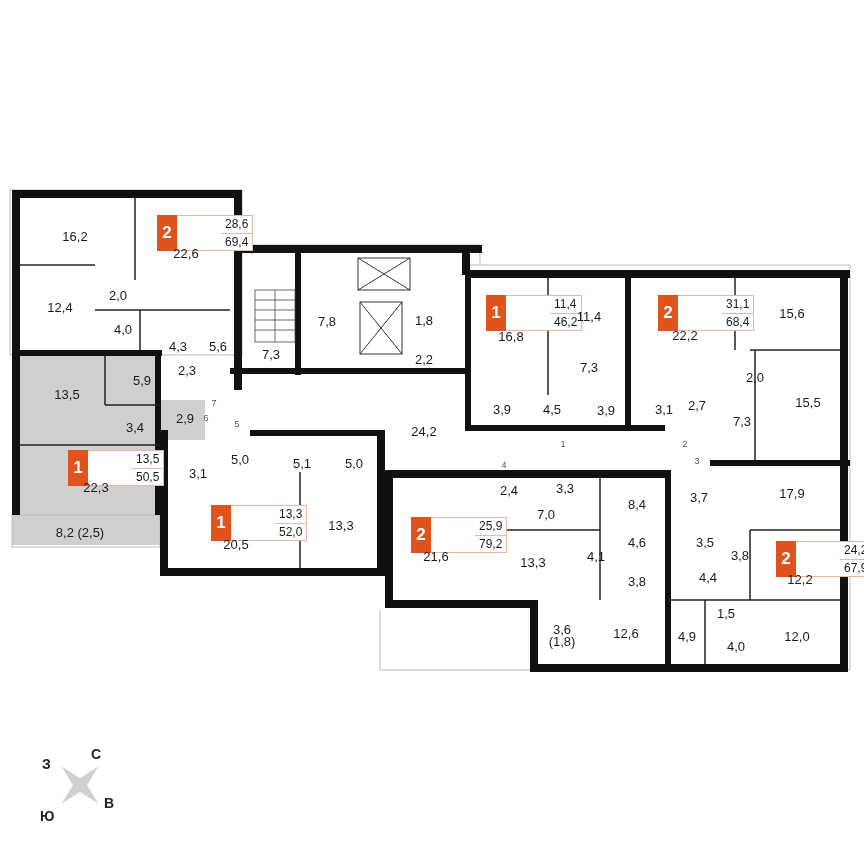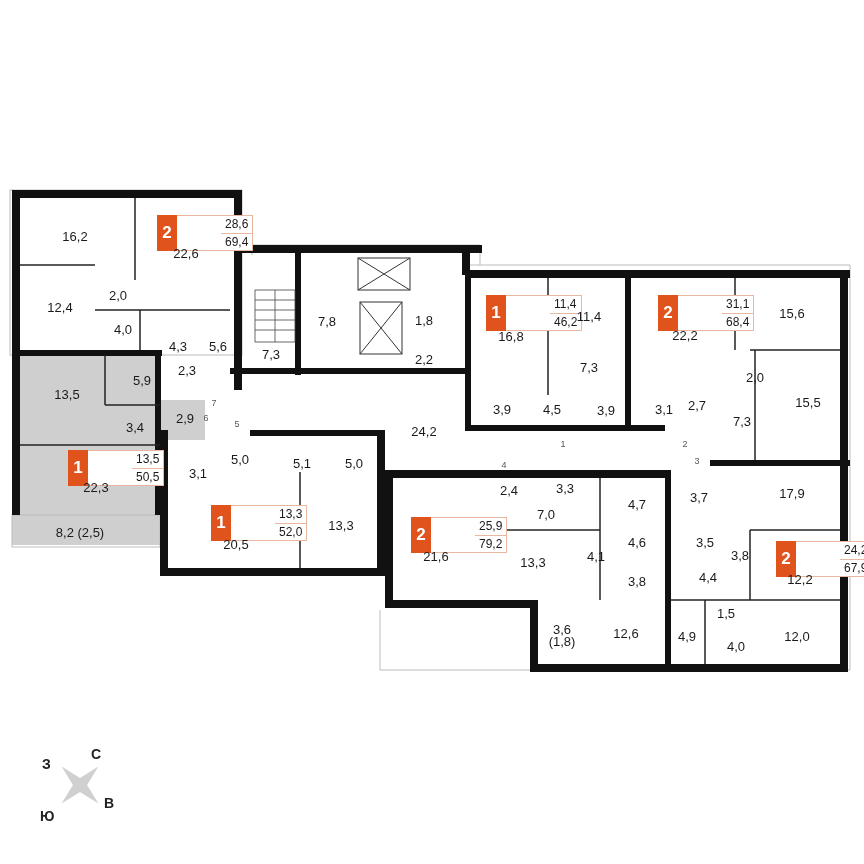--- a/index.html
+++ b/index.html
@@ -196,21 +196,21 @@
 <div class="lbl" style="left:792px;top:314px;">15,6</div>
 <div class="lbl" style="left:755px;top:378px;">2,0</div>
 <div class="lbl" style="left:808px;top:403px;">15,5</div>
 <div class="lbl" style="left:664px;top:410px;">3,1</div>
 <div class="lbl" style="left:697px;top:406px;">2,7</div>
 <div class="lbl" style="left:742px;top:422px;">7,3</div>
 
 <div class="lbl" style="left:509px;top:491px;">2,4</div>
 <div class="lbl" style="left:565px;top:489px;">3,3</div>
 <div class="lbl" style="left:546px;top:515px;">7,0</div>
-<div class="lbl" style="left:637px;top:505px;">4,7</div>
+<div class="lbl" style="left:637px;top:505px;">8,4</div>
 <div class="lbl" style="left:637px;top:543px;">4,6</div>
 <div class="lbl" style="left:436px;top:557px;">21,6</div>
 <div class="lbl" style="left:533px;top:563px;">13,3</div>
 <div class="lbl" style="left:596px;top:557px;">4,1</div>
 <div class="lbl" style="left:637px;top:582px;">3,8</div>
 <div class="lbl" style="left:562px;top:636px;white-space:normal;width:34px;">3,6 (1,8)</div>
 <div class="lbl" style="left:626px;top:634px;">12,6</div>
 
 <div class="lbl" style="left:699px;top:498px;">3,7</div>
 <div class="lbl" style="left:792px;top:494px;">17,9</div>

